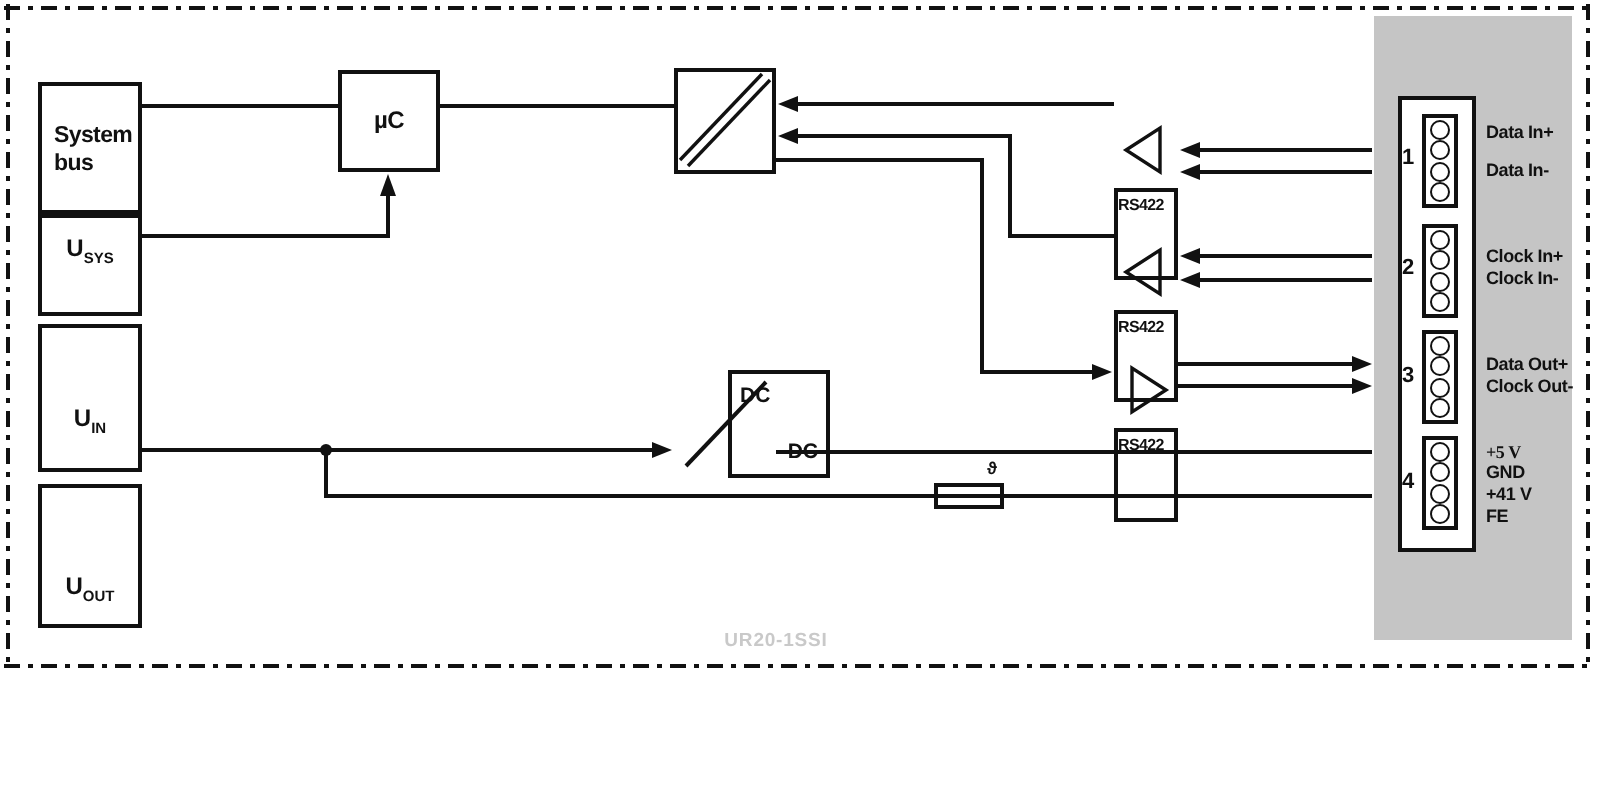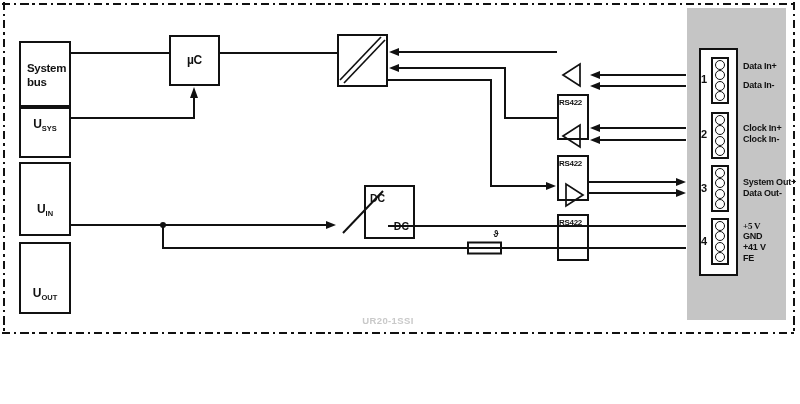--- a/index.html
+++ b/index.html
@@ -172,22 +172,22 @@
 
   <div class="tnum" style="left:698px;top:73px;">1</div>
   <div class="tnum" style="left:698px;top:128px;">2</div>
   <div class="tnum" style="left:698px;top:182px;">3</div>
   <div class="tnum" style="left:698px;top:235px;">4</div>
 
   <div class="tlabel" style="top:61px;">Data In+</div>
   <div class="tlabel" style="top:80px;text-align:center;">Data In-</div>
   <div class="tlabel" style="top:122.5px;">Clock In+</div>
   <div class="tlabel" style="top:134px;">Clock In-</div>
-  <div class="tlabel" style="top:176.5px;">System Out+</div>
-  <div class="tlabel" style="top:187.5px;">Data Out-</div>
+  <div class="tlabel" style="top:176.5px;">Data Out+</div>
+  <div class="tlabel" style="top:187.5px;">Clock Out-</div>
   <div class="tlabel" style="top:220.5px;font-family:Liberation Serif, serif;">+5 V</div>
   <div class="tlabel" style="top:231px;">GND</div>
   <div class="tlabel" style="top:241.5px;">+41 V</div>
   <div class="tlabel" style="top:252.5px;">FE</div>
 
   <div class="watermark">UR20-1SSI</div>
 
 </div>
 
 </body></html>

